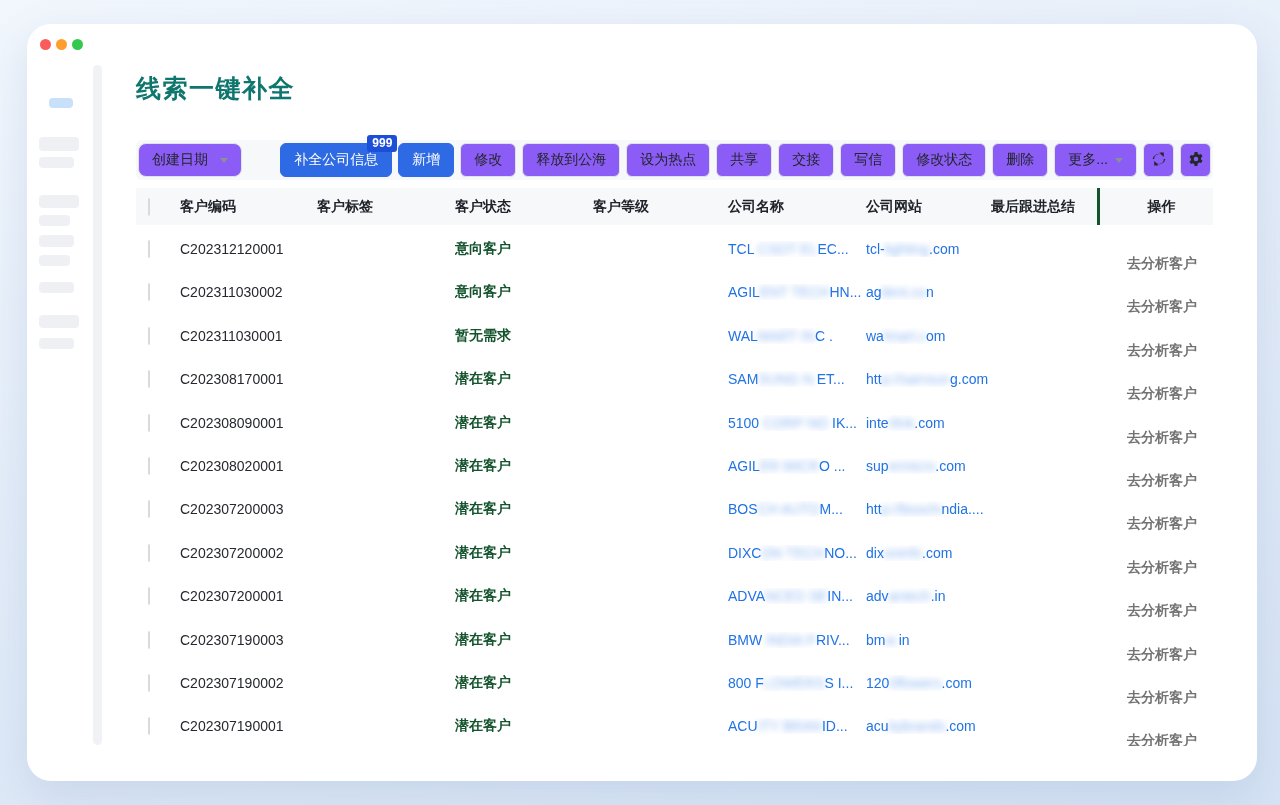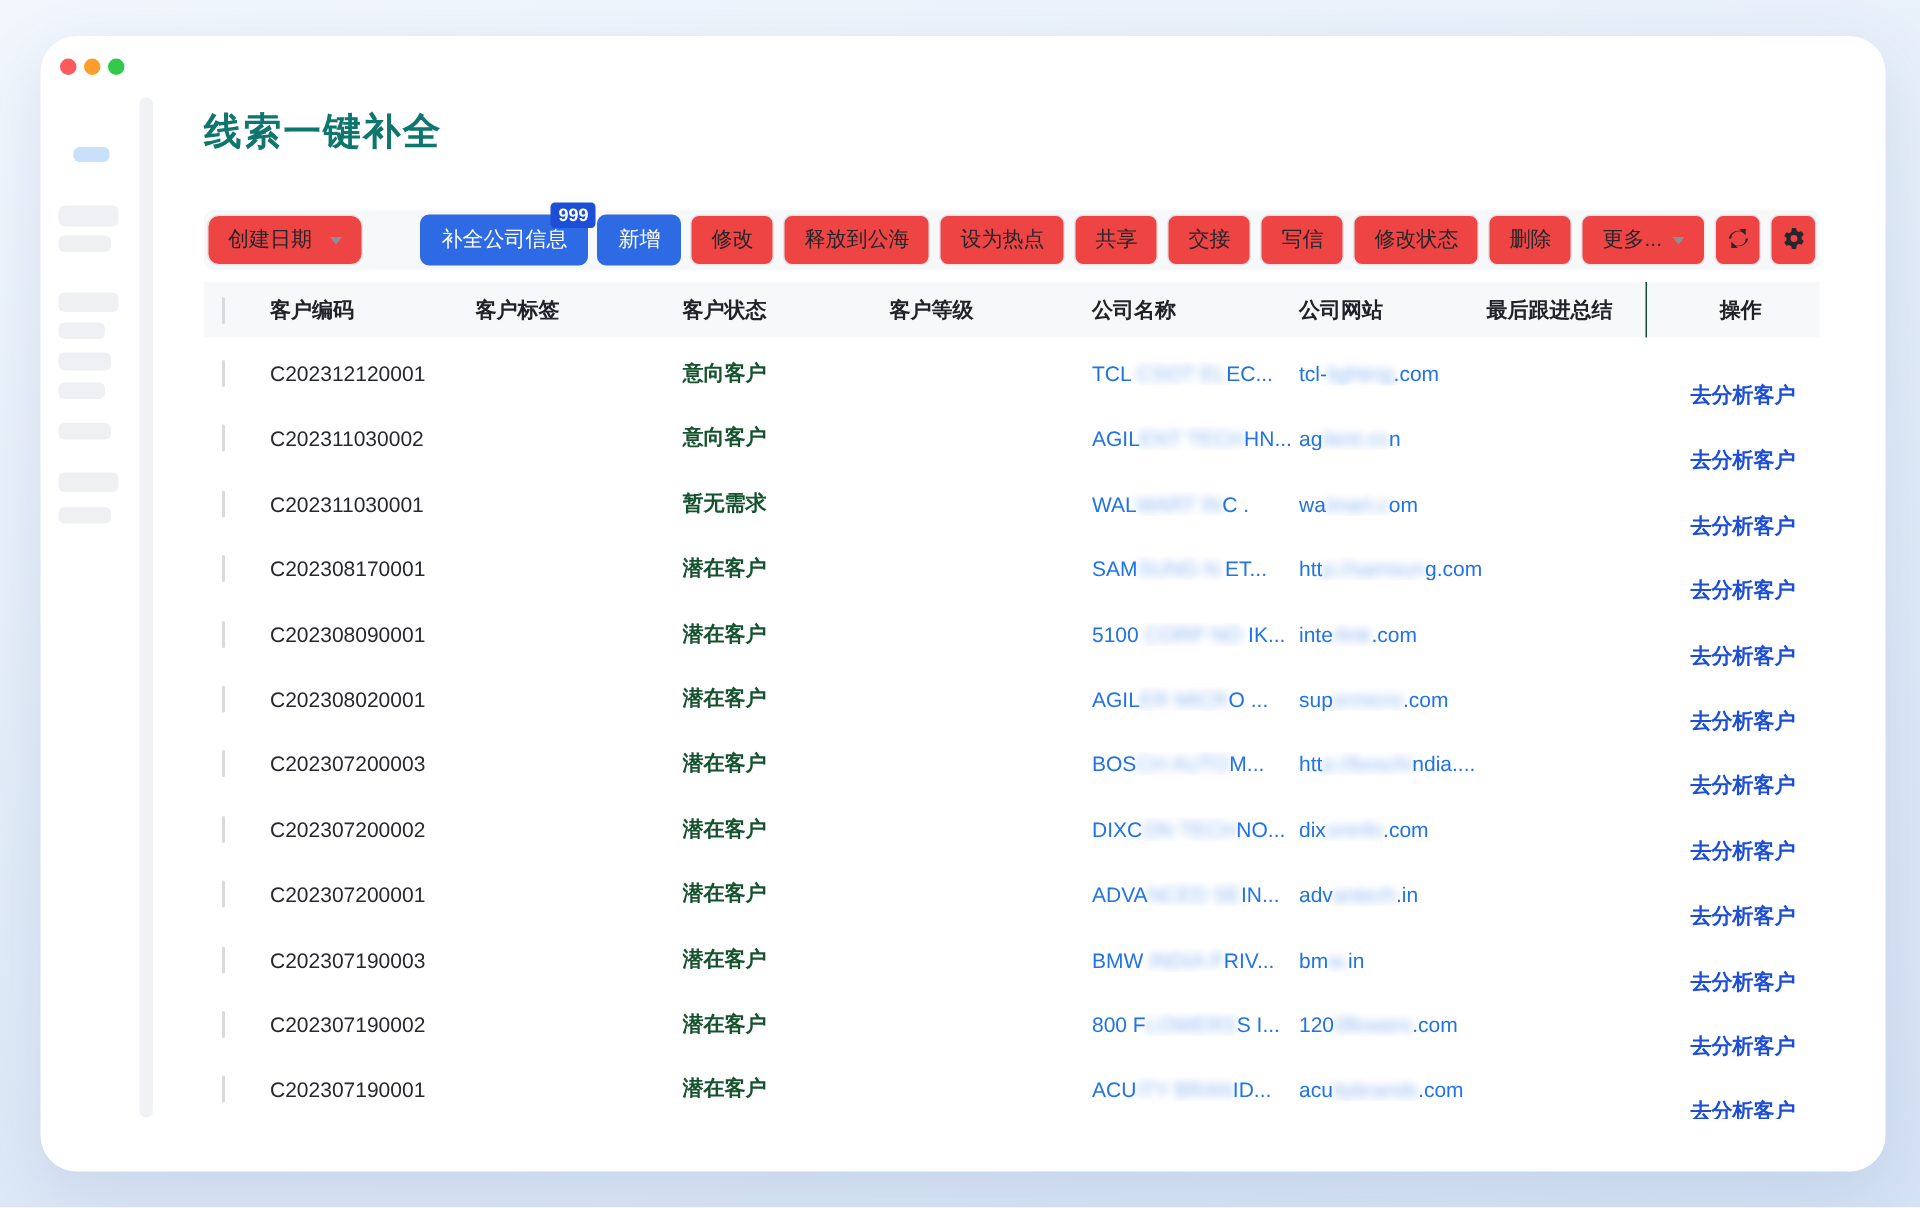--- a/index.html
+++ b/index.html
@@ -23,52 +23,52 @@
   .sbar.active{ background:#c9e0fa; }
   .side-divider{ position:absolute; left:66px; top:41px; width:9px; height:680px;
     background:#f1f2f5; border-radius:5px; }
 
   .main{ position:absolute; left:109px; top:48px; width:1077px; }
   h1.title{ font-size:25px; line-height:32px; font-weight:700; color:#0f766e; letter-spacing:1.5px; }
 
   
   .toolbar{ margin-top:36px; height:40px; background:#f7f8f9; border-radius:6px;
     display:flex; align-items:center; gap:6px; padding:0 2px; }
-  .btn{ height:34px; padding:0 13px; background:#ef4444; border:1px solid #e1e3e7;
+  .btn{ height:34px; padding:0 13px; background:#8b5cf6; border:1px solid #e1e3e7;
     border-radius:6px; font-size:14px; color:#23262b; display:flex; align-items:center;
     gap:7px; white-space:nowrap; cursor:pointer; font-family:inherit; }
   .btn.blue{ background:#2e6ae4; border-color:#2e6ae4; color:#fff; font-weight:500; }
   .btn.rel{ position:relative; }
   .badge{ position:absolute; top:-9px; right:-6px; background:#1d4ed8; color:#fff;
     font-size:12px; font-weight:700; line-height:17px; padding:0 5px; border-radius:3px; }
   .filter-btn{ width:104px; justify-content:space-between; border-radius:8px; margin-right:auto; }
   .caret{ width:0; height:0; border-left:4.5px solid transparent;
     border-right:4.5px solid transparent; border-top:5.5px solid #8a9099; }
   .iconbtn{ width:31px; padding:0; justify-content:center; }
   .iconbtn svg{ width:16px; height:16px; fill:#24272c; }
 
   
   .thead{ margin-top:8px; height:37px; background:#f7f8fa;
     display:grid; grid-template-columns:44px 137px 138px 138px 135px 138px 125px 106px 116px;
     align-items:center; font-size:14px; font-weight:600; color:#20242a; }
-  .thead .action-h{ border-left:1px solid #14532d; height:100%;
+  .thead .action-h{ border-left:3px solid #14532d; height:100%;
     display:flex; align-items:center; justify-content:center; padding-left:10px; }
   .cb{ width:14px; height:14px; border:1px solid #d8dade; border-radius:3px;
     background:#fdfdfe; margin-left:12px; cursor:pointer; }
 
   .rows{ height:521px; overflow:hidden; }
   .row{ height:43.4px; display:grid;
     grid-template-columns:44px 137px 138px 138px 135px 138px 125px 106px 116px;
     align-items:center; font-size:14px; color:#26282e; }
   .row .status{ font-weight:600; color:#14532d; }
   .row .cell{ overflow:hidden; white-space:nowrap; }
   .blue-text{ color:#2173e6; cursor:pointer; }
   .blurred{ filter:blur(3px); opacity:.5; }
   .action-cell{ display:flex; justify-content:center; padding-left:14px; }
-  .action-link{ color:#1d4ed8; font-weight:600; text-decoration:none; cursor:pointer;margin-top:30px; }
+  .action-link{ color:#737373; font-weight:600; text-decoration:none; cursor:pointer;margin-top:30px; }
 </style>
 </head>
 <body>
 
 <div class="stage">
   <div class="window">
 
     <div class="traffic">
       <span class="dot r"></span>
       <span class="dot o"></span>

